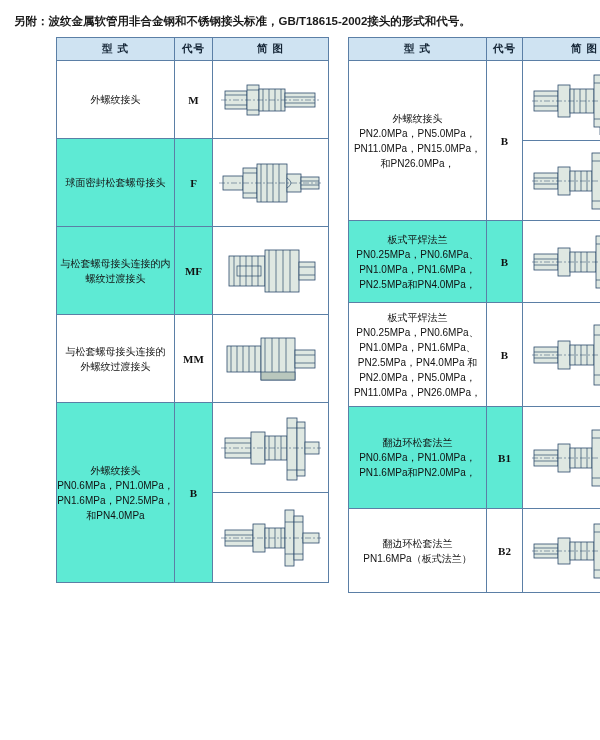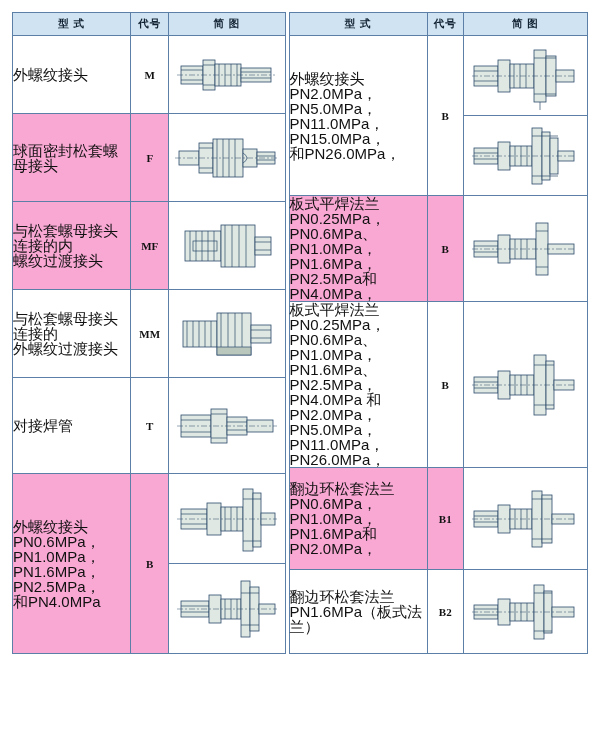--- a/index.html
+++ b/index.html
@@ -26,21 +26,22 @@
     font-weight: bold;
     color: #1a1a1a;
     letter-spacing: 0px;
     margin: 2px 0 8px 2px;
     white-space: nowrap;
   }
   .tables {
     display: flex;
     flex-direction: row;
     align-items: flex-start;
-    gap: 0px;
+    gap: 16px;
+    margin-left: 44px;
   }
   table.spec {
     border-collapse: collapse;
     table-layout: fixed;
   }
   table.spec.left { width: 274px; }
   table.spec.right { width: 300px; margin-left: 3px; }
   table.spec th, table.spec td {
     border: 1px solid #5b7fa6;
     vertical-align: middle;
@@ -56,52 +57,53 @@
     letter-spacing: 1px;
   }
   .c-type { width: 118px; }
   .c-code { width: 38px; }
   .c-fig  { width: 116px; }
   .r-type { width: 138px; }
   .r-code { width: 36px; }
   .r-fig  { width: 124px; }
 
   td.type {
-    font-size: 15px;
+    font-size: 10px;
     line-height: 15px;
     padding: 4px 7px;
-    text-align: left;
+    text-align: center;
     color: #111;
   }
   td.code {
     text-align: center;
     font-size: 11px;
     font-weight: bold;
     font-family: "Liberation Serif", serif;
   }
   td.fig {
     background: #ffffff;
     text-align: center;
   }
-  .tint { background: #f9a8d4; }
+  .tint { background: #5eead4; }
   .plain { background: #ffffff; }
 
   .fig-wrap {
     display: flex;
     align-items: center;
     justify-content: center;
     width: 100%;
   }
   svg { display: block; }
 </style>
 </head>
 <body>
 
 <div class="page">
 
+  <div class="doc-title">另附：波纹金属软管用非合金钢和不锈钢接头标准，GB/T18615-2002接头的形式和代号。</div>
 
   <div class="tables">
 
     <table class="spec left">
       <colgroup>
         <col class="c-type">
           <col class="c-code">
           <col class="c-fig">
       </colgroup>
       <thead>
@@ -230,45 +232,20 @@
                   <line x1="78" y1="37" x2="98" y2="37"></line>
                 </g>
                 <g fill="#b9c7bd" stroke="#2b4a6b" stroke-width="0.7">
                   <rect x="44" y="46" width="34" height="8"></rect>
                 </g>
               </svg>
             </div>
           </td>
         </tr>
 
-        <tr style="height:96px">
-          <td class="type plain" style="white-space:pre-line">对接焊管</td>
-          <td class="code plain">T</td>
-          <td class="fig">
-            <div class="fig-wrap">
-              <svg width="108" height="62" viewBox="0 0 108 62">
-                <g fill="#dfe8e2" stroke="#2b4a6b" stroke-width="0.8">
-                  <rect x="8" y="20" width="30" height="22"></rect>
-                  <rect x="38" y="14" width="16" height="34"></rect>
-                  <rect x="54" y="22" width="20" height="18"></rect>
-                  <rect x="74" y="25" width="26" height="12"></rect>
-                </g>
-                <g stroke="#2b4a6b" stroke-width="0.7" fill="none">
-                  <line x1="8" y1="25" x2="38" y2="25"></line>
-                  <line x1="8" y1="37" x2="38" y2="37"></line>
-                  <line x1="38" y1="19" x2="54" y2="19"></line>
-                  <line x1="38" y1="43" x2="54" y2="43"></line>
-                  <line x1="54" y1="27" x2="74" y2="27"></line>
-                  <line x1="54" y1="35" x2="74" y2="35"></line>
-                  <line x1="4" y1="31" x2="104" y2="31" stroke-dasharray="6 2 2 2" stroke-width="0.5"></line>
-                </g>
-              </svg>
-            </div>
-          </td>
-        </tr>
 
         <tr style="height:180px">
           <td class="type tint" style="white-space:pre-line">外螺纹接头
 PN0.6MPa，PN1.0MPa，
 PN1.6MPa，PN2.5MPa，
 和PN4.0MPa</td>
           <td class="code tint">B</td>
           <td class="fig" style="padding:0">
             <div style="border-bottom:1px solid #5b7fa6;height:89px;display:flex;align-items:center;justify-content:center;">
               <svg width="104" height="80" viewBox="0 0 104 80">

